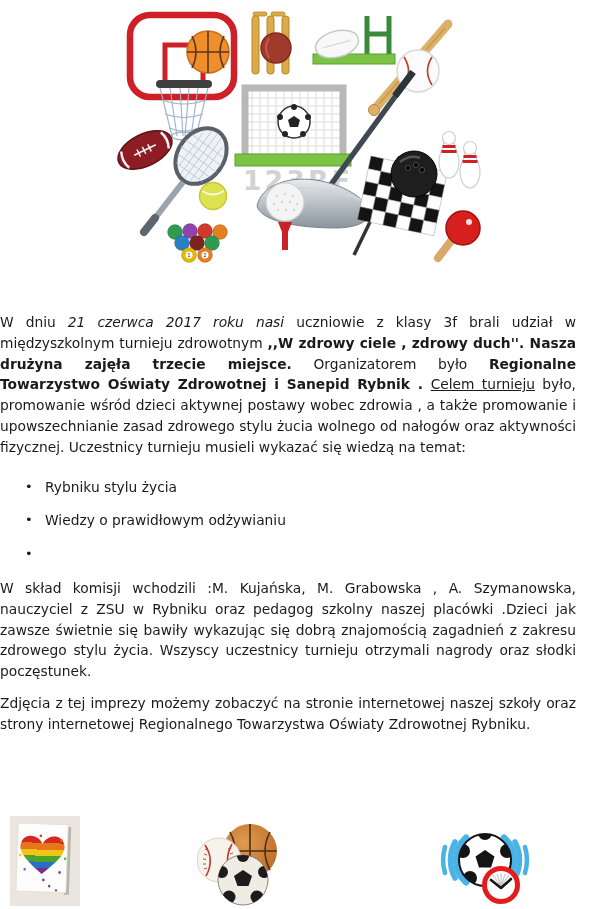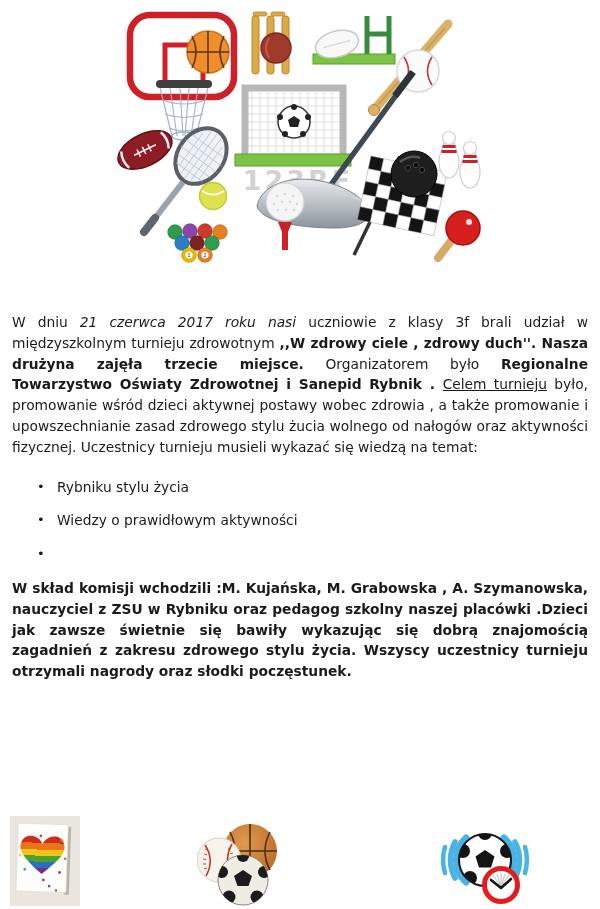--- a/index.html
+++ b/index.html
@@ -1,30 +1,30 @@
 <!DOCTYPE html>
 <html><head>
 <meta charset="utf-8">
 <style>
   html,body{margin:0;padding:0;background:#ffffff;}
   .page{position:relative;width:600px;height:909px;background:#ffffff;overflow:hidden;
         font-family:"DejaVu Sans","Liberation Sans",sans-serif;color:#1b1b1d;}
   .hero{position:absolute;left:111px;top:8px;width:374px;height:272px;}
   .hero svg{width:100%;height:100%;display:block;}
-  .content{position:absolute;left:12px;top:312px;width:576px;}
+  .content{position:absolute;left:0;top:312px;width:576px;}
   p.para{margin:0 0 19px 0;font-size:13.8px;line-height:20.8px;text-align:justify;}
   .seg-regular{}
   .seg-italic{font-style:italic;}
   .seg-bold{font-weight:bold;}
   .seg-underline{text-decoration:underline;}
   ul.topics{list-style:none;margin:0 0 11px 0;padding:0;}
   ul.topics li{display:flex;align-items:flex-start;margin:0 0 13px 0;padding-left:25px;
                font-size:13.8px;line-height:20.8px;}
   ul.topics .bullet{width:20px;flex:0 0 20px;font-size:13px;}
-  p.p2{margin-bottom:11px;font-weight:bold;}
+  p.p2{margin-bottom:11px;}
   p.p3{margin-bottom:0;}
   .footer{position:absolute;left:0;top:812px;width:600px;height:97px;}
   .fimg{position:absolute;}
   .fimg svg{width:100%;height:100%;display:block;}
   .wm{font-family:"DejaVu Sans","Liberation Sans",sans-serif;font-weight:bold;
       letter-spacing:3px;}
 </style>
 </head>
 <body>
 
@@ -234,28 +234,29 @@
   <div class="content">
     <p class="para"><span class="seg-regular">W dniu </span><span class="seg-italic">21 czerwca 2017 roku  nasi</span><span class="seg-regular"> uczniowie z klasy 3f brali udział w międzyszkolnym turnieju zdrowotnym </span><span class="seg-bold">,,W zdrowy ciele , zdrowy duch''. Nasza drużyna zajęła trzecie miejsce.</span><span class="seg-regular"> Organizatorem było </span><span class="seg-bold">Regionalne Towarzystwo Oświaty Zdrowotnej i Sanepid Rybnik . </span><span class="seg-underline">Celem turnieju</span><span class="seg-regular"> było, promowanie wśród dzieci  aktywnej postawy wobec zdrowia , a także promowanie i upowszechnianie zasad zdrowego stylu żucia wolnego od nałogów oraz aktywności fizycznej. Uczestnicy turnieju musieli wykazać się wiedzą na temat:</span></p>
 
     <ul class="topics">
         <li>
           <span class="bullet">•</span>
           <span>Rybniku stylu życia</span>
         </li>
         <li>
           <span class="bullet">•</span>
-          <span>Wiedzy o prawidłowym aktywności</span>
+          <span>Wiedzy o prawidłowym odżywianiu</span>
         </li>
         <li>
           <span class="bullet">•</span>
         </li>
       </ul>
 
     <p class="para p2">W skład komisji wchodzili :M. Kujańska, M. Grabowska , A. Szymanowska, nauczyciel z ZSU w Rybniku oraz pedagog szkolny naszej placówki .Dzieci jak zawsze świetnie się bawiły wykazując się dobrą znajomością zagadnień z zakresu zdrowego stylu życia. Wszyscy uczestnicy turnieju  otrzymali nagrody oraz słodki poczęstunek.</p>
+    <p class="para p3">Zdjęcia z tej imprezy możemy zobaczyć na stronie internetowej naszej szkoły oraz strony internetowej Regionalnego Towarzystwa Oświaty Zdrowotnej Rybniku.</p>
   </div>
 
   <div class="footer">
 
     <div class="fimg" style="left:10px;top:4px;width:70px;height:90px;">
       <svg viewBox="0 0 70 90">
         <defs>
           <linearGradient id="rainbow" x1="0" y1="0" x2="0" y2="1">
             <stop offset="0.00" stop-color="#d42a1e"></stop>
               <stop offset="0.18" stop-color="#d42a1e"></stop>

